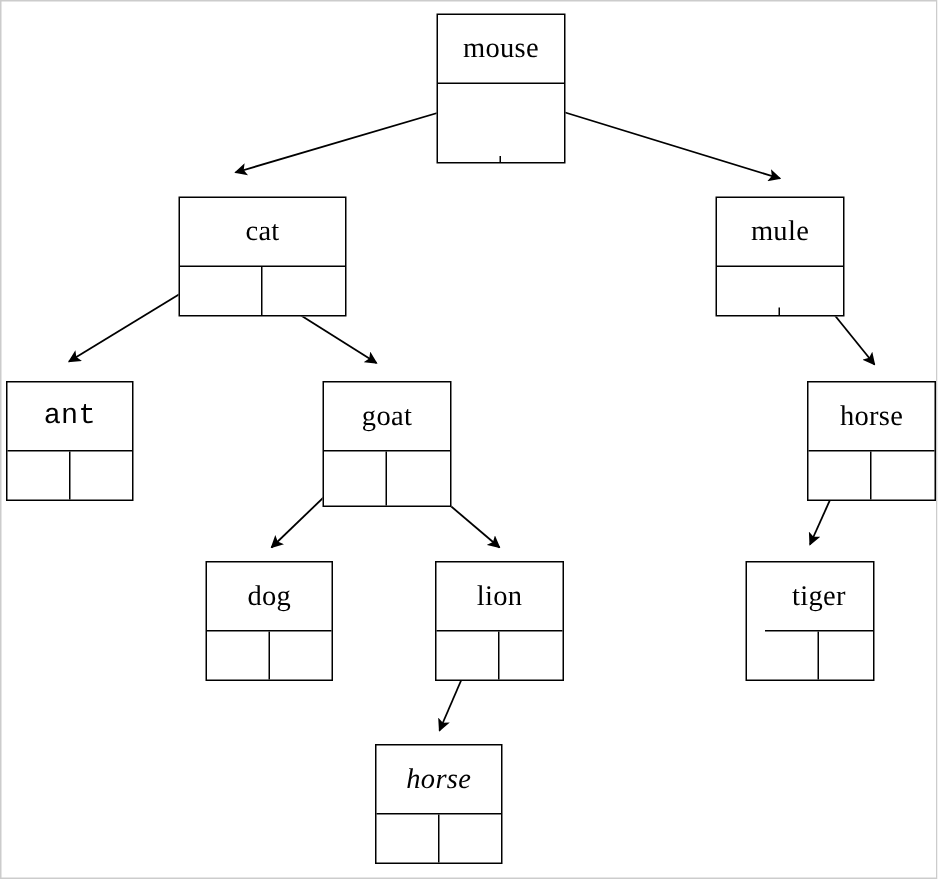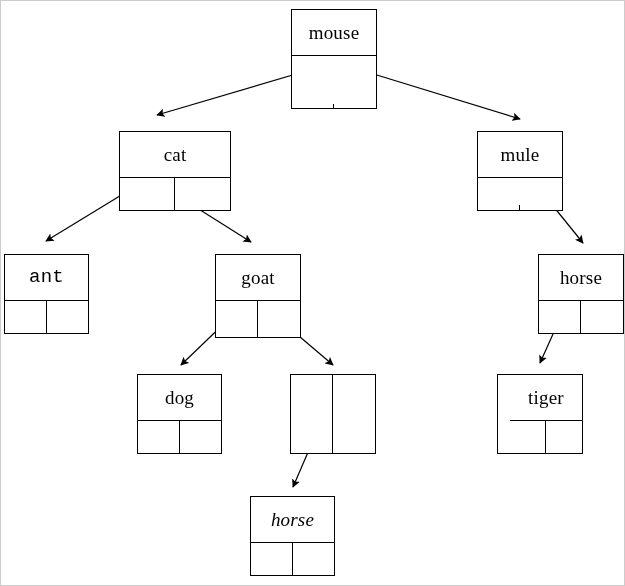--- a/index.html
+++ b/index.html
@@ -125,20 +125,21 @@
         </div>
       </div>
       <div class="node" style="left: 136px; top: 373px; width: 85px; height: 80px;">
         <div class="node-label">dog</div>
         <div class="node-pointers">
           <div class="ptr ptr-left"></div>
           <div class="ptr ptr-right"></div>
         </div>
       </div>
       <div class="node" style="left: 289px; top: 373px; width: 86px; height: 80px;">
+        <div class="node-label">lion</div>
         <div class="node-pointers">
           <div class="ptr ptr-left"></div>
           <div class="ptr ptr-right"></div>
         </div>
       </div>
       <div class="node" style="left: 496px; top: 373px; width: 86px; height: 80px; padding-left: 12px;">
         <div class="node-label">tiger</div>
         <div class="node-pointers">
           <div class="ptr ptr-left"></div>
           <div class="ptr ptr-right"></div>

